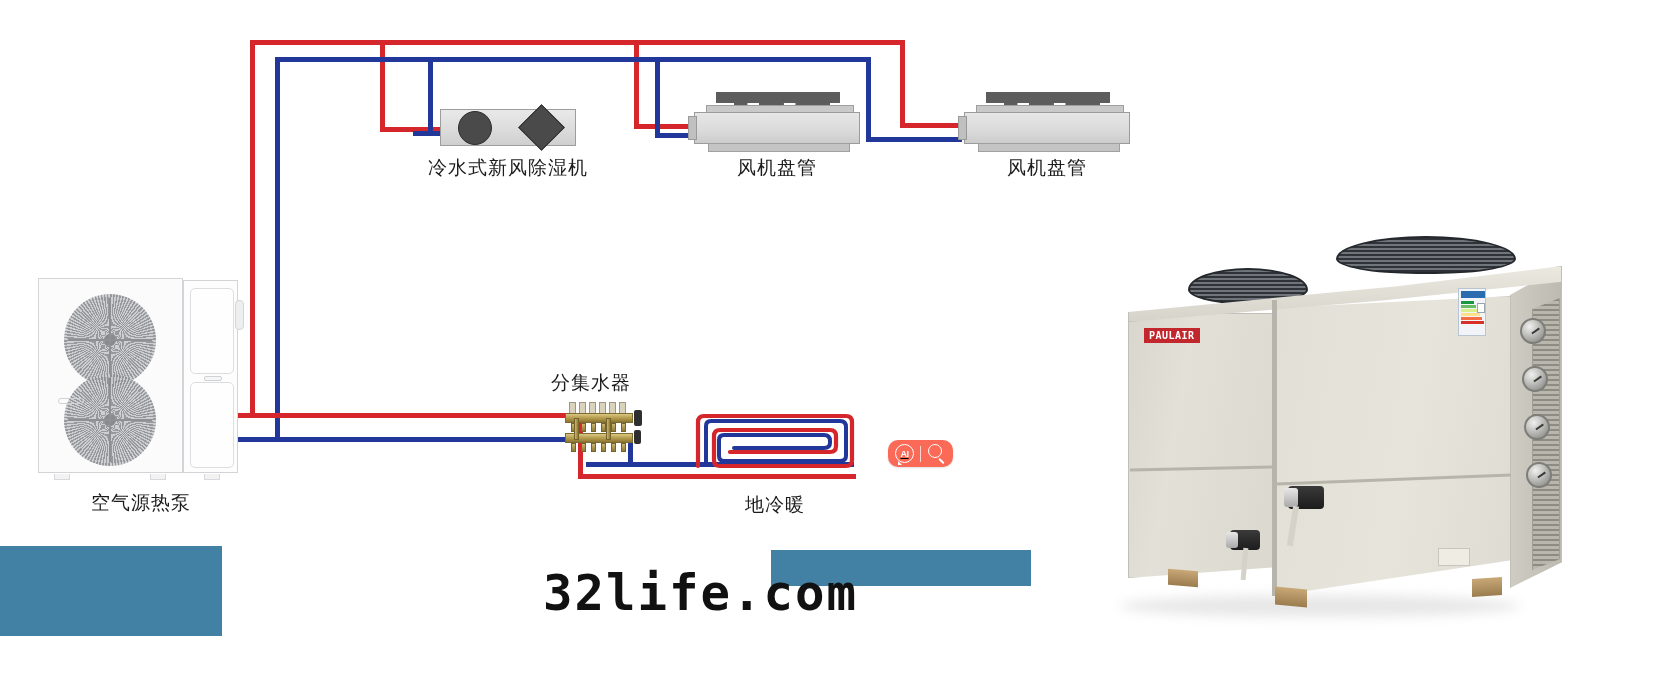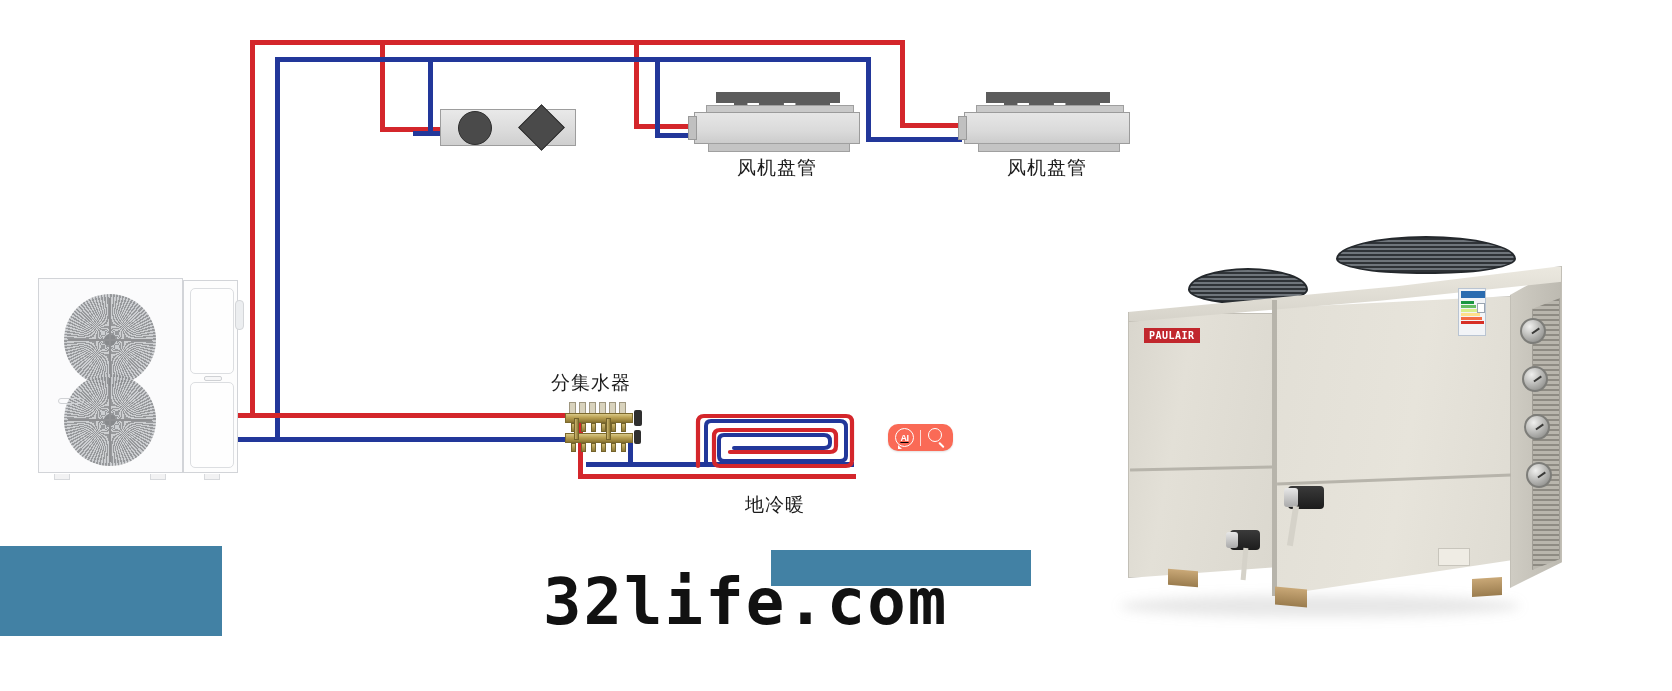--- a/index.html
+++ b/index.html
@@ -193,21 +193,21 @@
     position:absolute;right:1px;bottom:1px;width:7px;height:1.8px;background:#fff;
     transform:rotate(45deg); border-radius:1px;
   }
 
   
   .wm-bar{ position:absolute; background:#4281a4; }
   .wm-text{
     position:absolute;
     font-family:"DejaVu Sans Mono","Liberation Mono",monospace;
     font-weight:700;
-    font-size:64px;
+    font-size:49px;
     color:#111111;
     letter-spacing:2px;
     white-space:nowrap;
     -webkit-font-smoothing:none;
   }
 
   
   .photo{ position:absolute; }
   .ph-body{
     position:absolute; background:linear-gradient(100deg,#d9d6cd 0%,#e3e0d7 35%,#dbd8cf 100%);
@@ -309,25 +309,27 @@
       <div class="fanline"></div>
     </div>
     <div class="fan" style="left:26px; top:96px;">
       <div class="fanline"></div>
     </div>
     <div class="vent"></div>
     <div class="foot" style="left:16px;"></div>
     <div class="foot" style="left:112px;"></div>
     <div class="foot" style="left:166px;"></div>
   </div>
+  <div class="cn-label" style="left:38px; top:490px; width:206px;">空气源热泵</div>
 
   <div class="dehum-box" style="left:440px; top:109px; width:136px; height:37px;">
     <div class="dh-circle"></div>
     <div class="dh-diamond"></div>
   </div>
+  <div class="cn-label" style="left:408px; top:155px; width:200px;">冷水式新风除湿机</div>
 
   <div class="fcu" style="left:688px; top:92px; width:178px; height:62px;">
     <div class="top-grill"></div>
     <div class="shelf"></div>
     <div class="body"></div>
     <div class="base"></div>
     <div class="port"></div>
   </div>
   <div class="cn-label" style="left:688px; top:155px; width:178px;">风机盘管</div>
 
@@ -376,21 +378,21 @@
   <div class="coil-wrap" style="left:690px; top:410px; width:170px; height:62px;">
     <svg width="170" height="62" viewBox="0 0 170 62">
 
       <path d="M8 56 L8 12 Q8 6 14 6 L156 6 Q162 6 162 12 L162 50 Q162 56 156 56 L30 56 Q24 56 24 50 L24 26 Q24 20 30 20 L140 20 Q146 20 146 26 L146 36 Q146 42 140 42 L40 42" fill="none" stroke="#d4262b" stroke-width="4.2" stroke-linecap="round"></path>
 
       <path d="M16 52 L16 16 Q16 11 21 11 L150 11 Q156 11 156 17 L156 46 Q156 51 150 51 L34 51 Q29 51 29 46 L29 30 Q29 25 34 25 L134 25 Q140 25 140 31 L140 33 Q140 38 134 38 L44 38" fill="none" stroke="#22379a" stroke-width="4" stroke-linecap="round"></path>
     </svg>
   </div>
   <div class="cn-label" style="left:700px; top:492px; width:150px;">地冷暖</div>
 
-  <div class="ai-badge" style="left:888px; top:424px;text-decoration:underline;">
+  <div class="ai-badge" style="left:888px; top:440px;text-decoration:underline;">
     <div class="ai-bubble">AI</div>
     <div class="ai-sep"></div>
     <div class="ai-search">
         <i></i>
         <b></b>
       </div>
   </div>
 
   <div class="photo" style="left:1040px; top:200px; width:520px; height:430px;">
 

